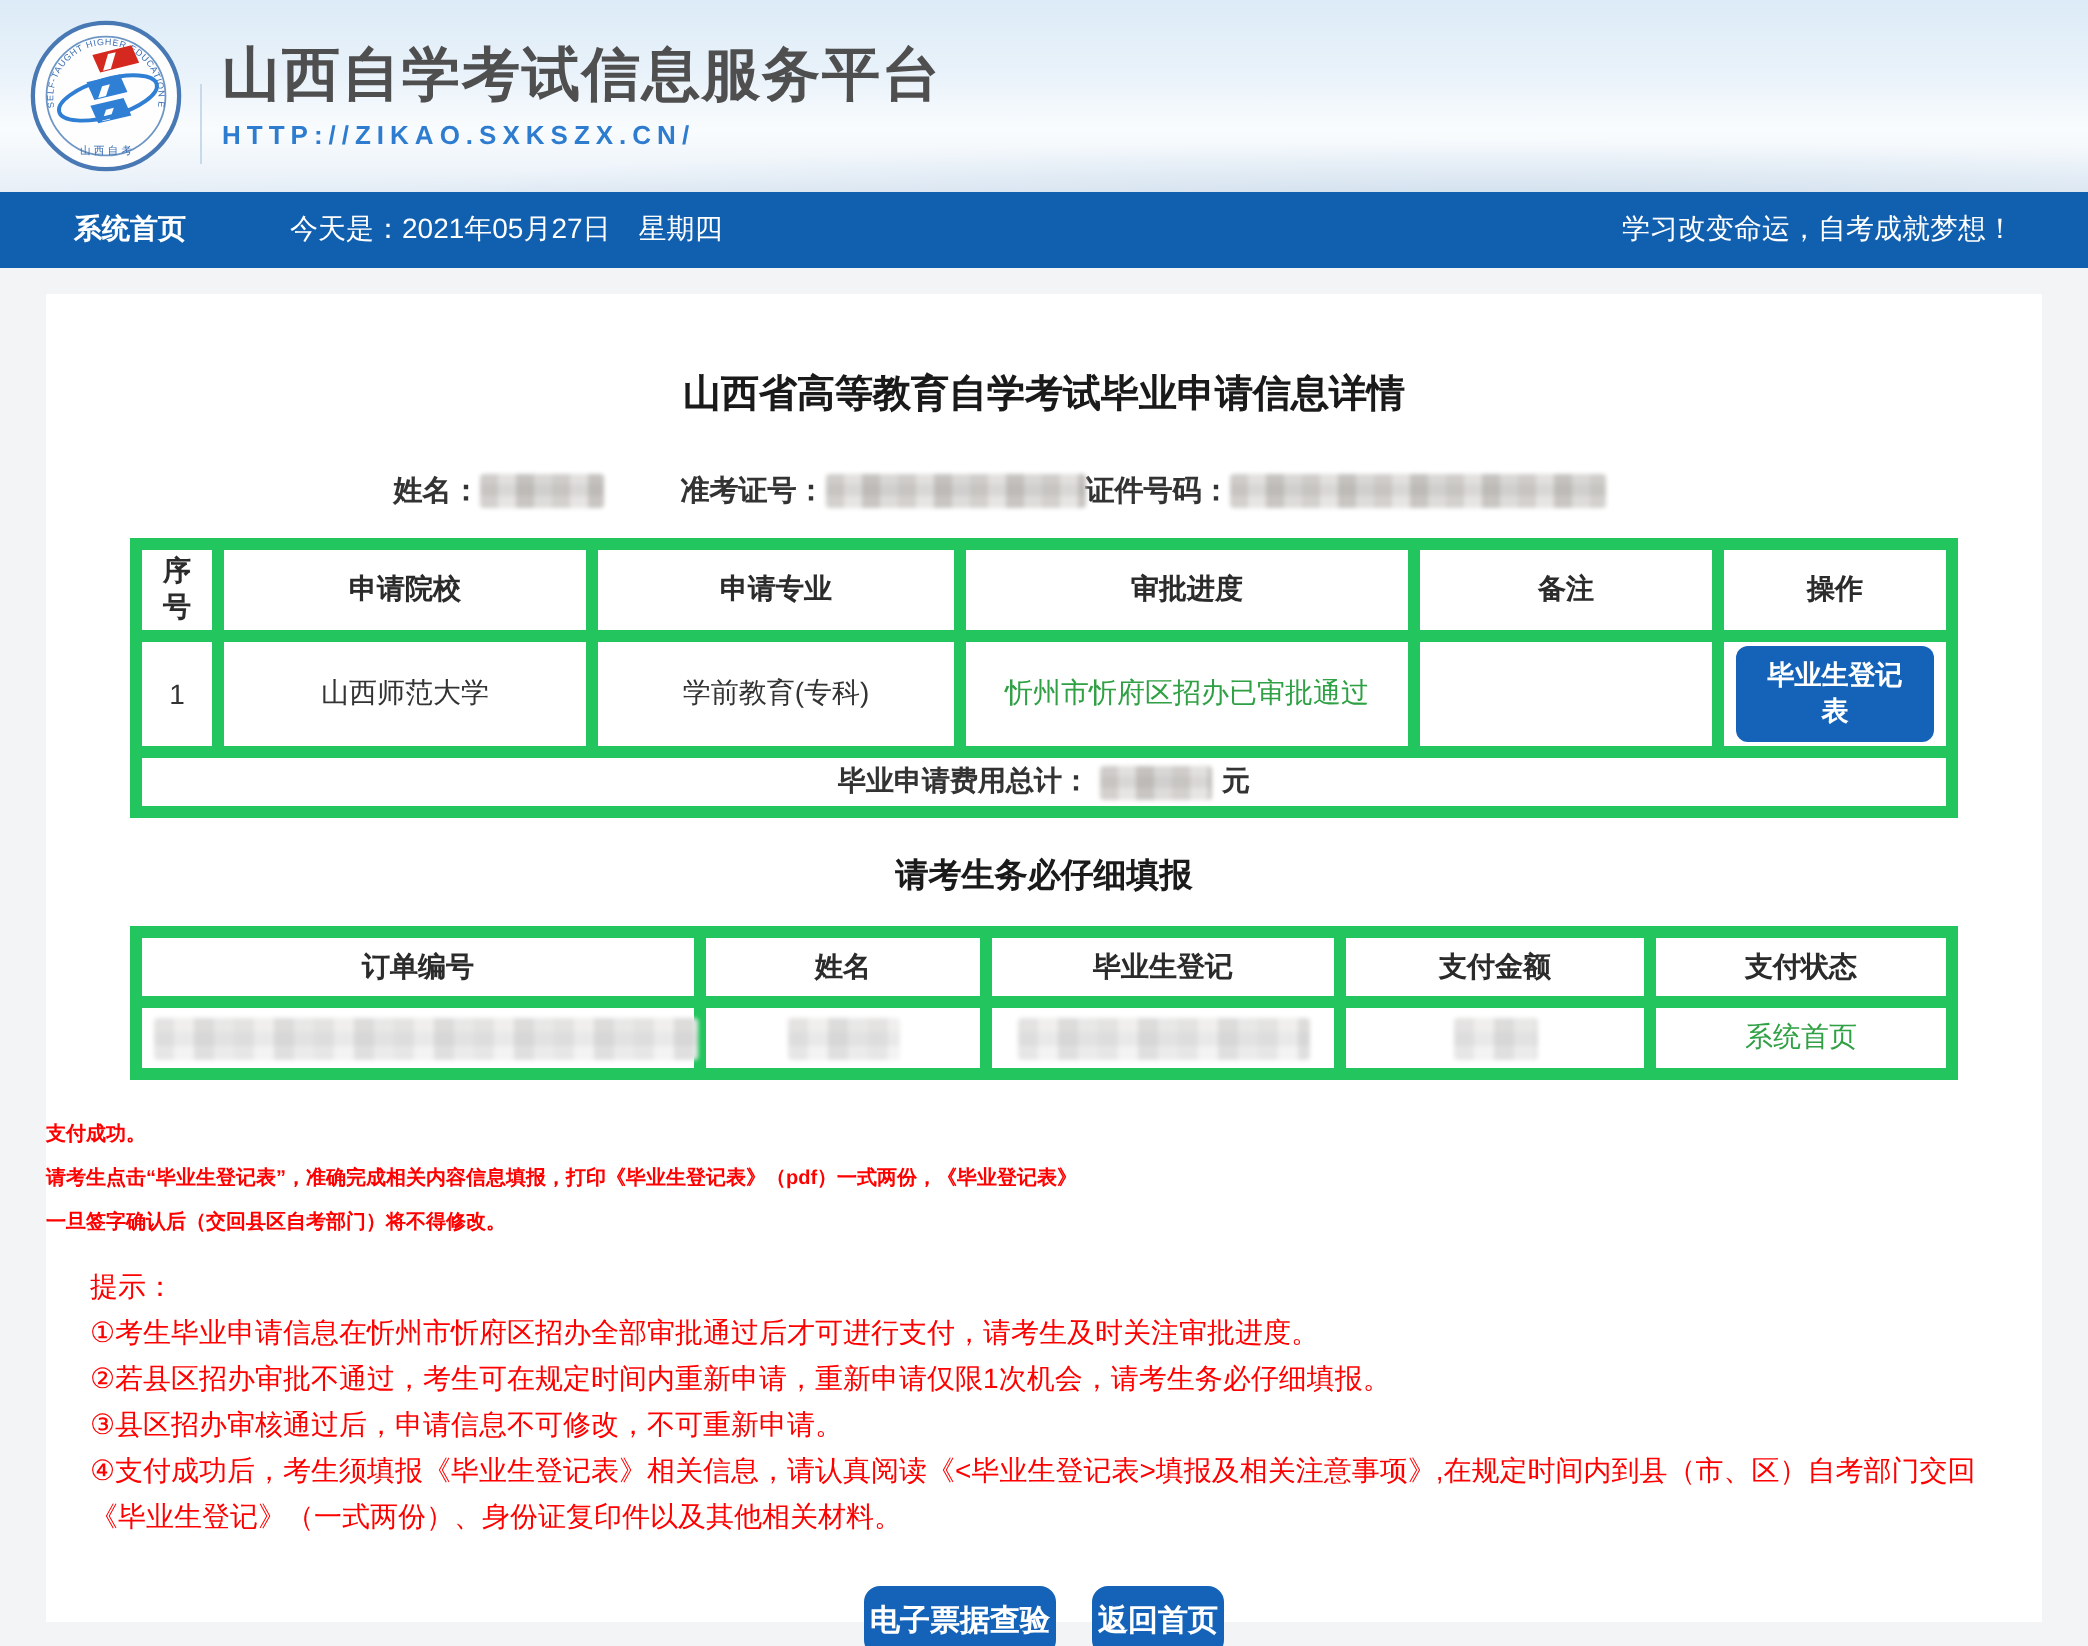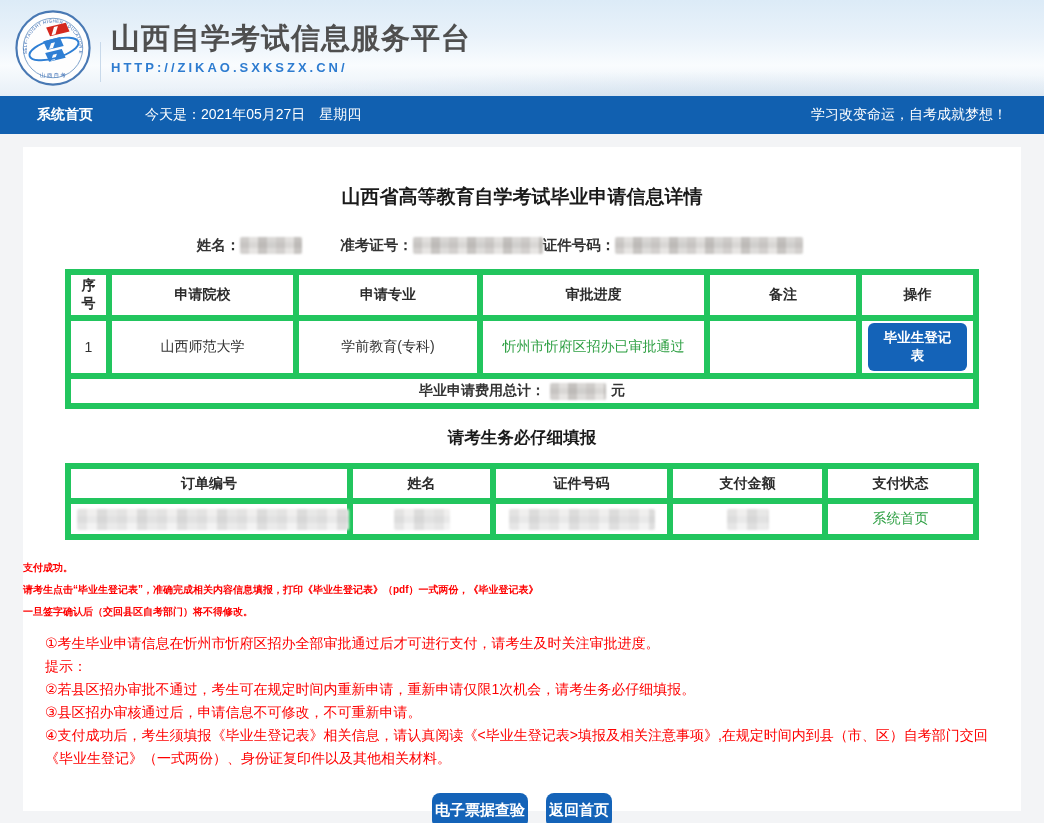--- a/index.html
+++ b/index.html
@@ -171,21 +171,21 @@
         <col style="width:282px">
           <col style="width:143px">
           <col style="width:177px">
         <col style="width:155px">
           <col style="width:151px">
       </colgroup>
       <thead>
         <tr>
           <th>订单编号</th>
           <th>姓名</th>
-          <th>证件号码</th>
+          <th>毕业生登记</th>
           <th>支付金额</th>
           <th>支付状态</th>
         </tr>
       </thead>
       <tbody>
         <tr>
           <td><span class="mosaic light m-order"></span></td>
           <td><span class="mosaic light m-payname"></span></td>
           <td><span class="mosaic light m-payid"></span></td>
           <td><span class="mosaic light m-amount"></span></td>
@@ -194,22 +194,22 @@
       </tbody>
     </table>
 
     <div class="notice">
       <div>支付成功。</div>
       <div>请考生点击“毕业生登记表”，准确完成相关内容信息填报，打印《毕业生登记表》（pdf）一式两份，《毕业登记表》</div>
       <div>一旦签字确认后（交回县区自考部门）将不得修改。</div>
     </div>
 
     <div class="tips">
+      <div>提示：</div>
       <div>①考生毕业申请信息在忻州市忻府区招办全部审批通过后才可进行支付，请考生及时关注审批进度。</div>
-      <div>提示：</div>
       <div>②若县区招办审批不通过，考生可在规定时间内重新申请，重新申请仅限1次机会，请考生务必仔细填报。</div>
       <div>③县区招办审核通过后，申请信息不可修改，不可重新申请。</div>
       <div>④支付成功后，考生须填报《毕业生登记表》相关信息，请认真阅读《&lt;毕业生登记表&gt;填报及相关注意事项》,在规定时间内到县（市、区）自考部门交回《毕业生登记》（一式两份）、身份证复印件以及其他相关材料。</div>
     </div>
 
     <div class="actions">
       <button class="btn-large">电子票据查验</button>
       <button class="btn-large">返回首页</button>
     </div>
 

